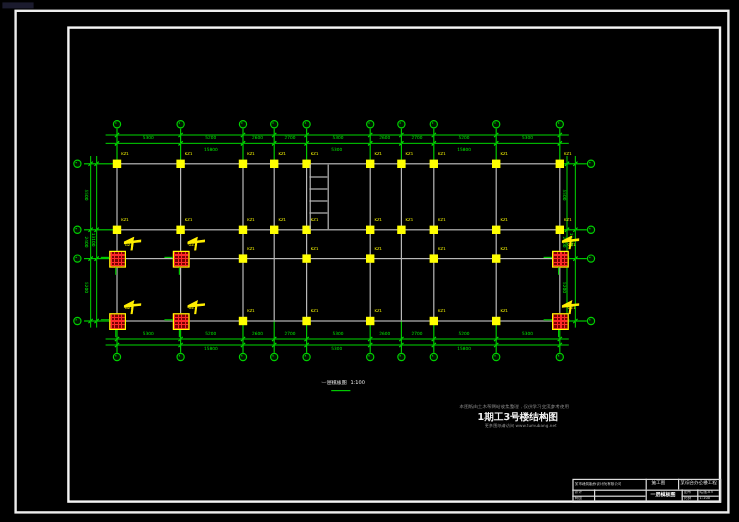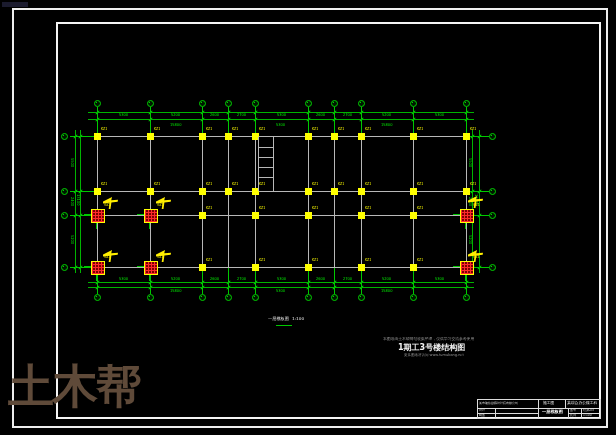--- a/index.html
+++ b/index.html
@@ -344,15 +344,14 @@
   <div class="abs tbt-md" style="left:543px;top:401px;">施工图</div>
   <div class="abs tbt-md" style="left:567px;top:401px;">某综合办公楼工程</div>
   <div class="abs tbt" style="left:479px;top:409px;">设计</div>
   <div class="abs tbt" style="left:479px;top:414px;">制图</div>
   <div class="abs tbt-bold" style="left:542px;top:410px;">一层模板图</div>
   <div class="abs tbt" style="left:570px;top:409px;">图号</div>
   <div class="abs tbt" style="left:583px;top:409px;">结施-03</div>
   <div class="abs tbt" style="left:570px;top:414px;">比例</div>
   <div class="abs tbt" style="left:583px;top:414px;">1:100</div>
 
-  <div class="abs wm-logo" style="left:8px;top:363px;">土木帮</div>
 
 </div>
 
 </body></html>

